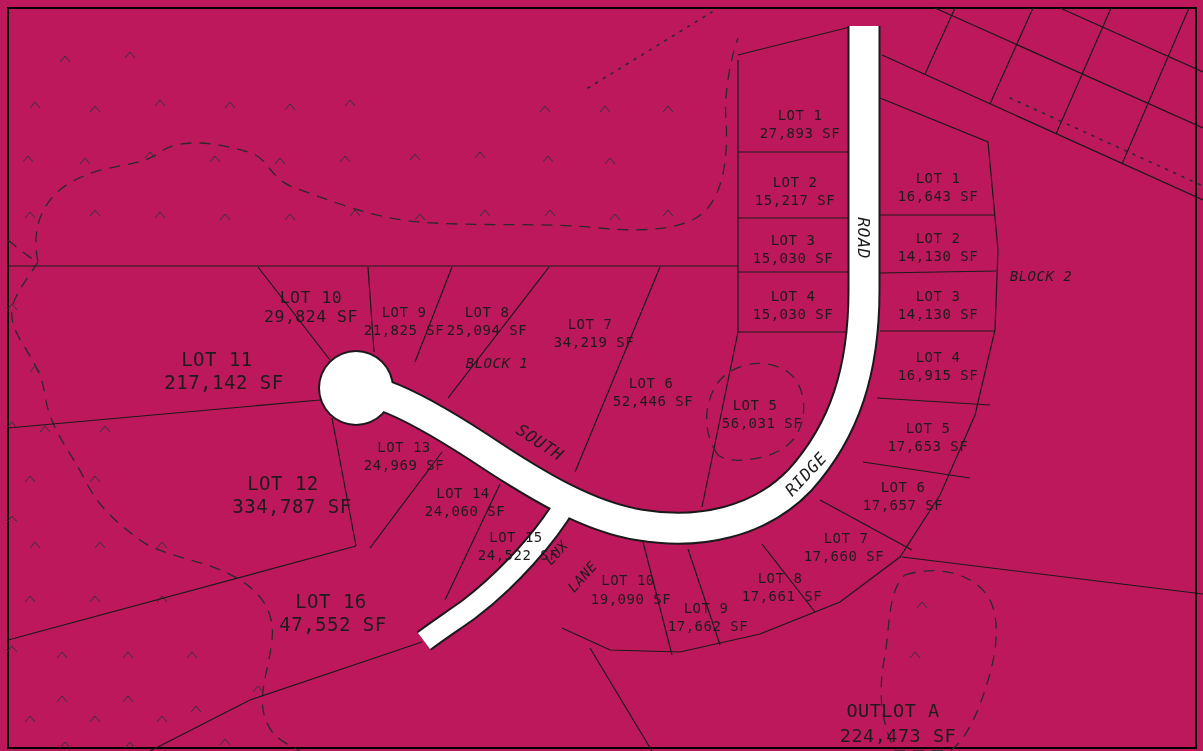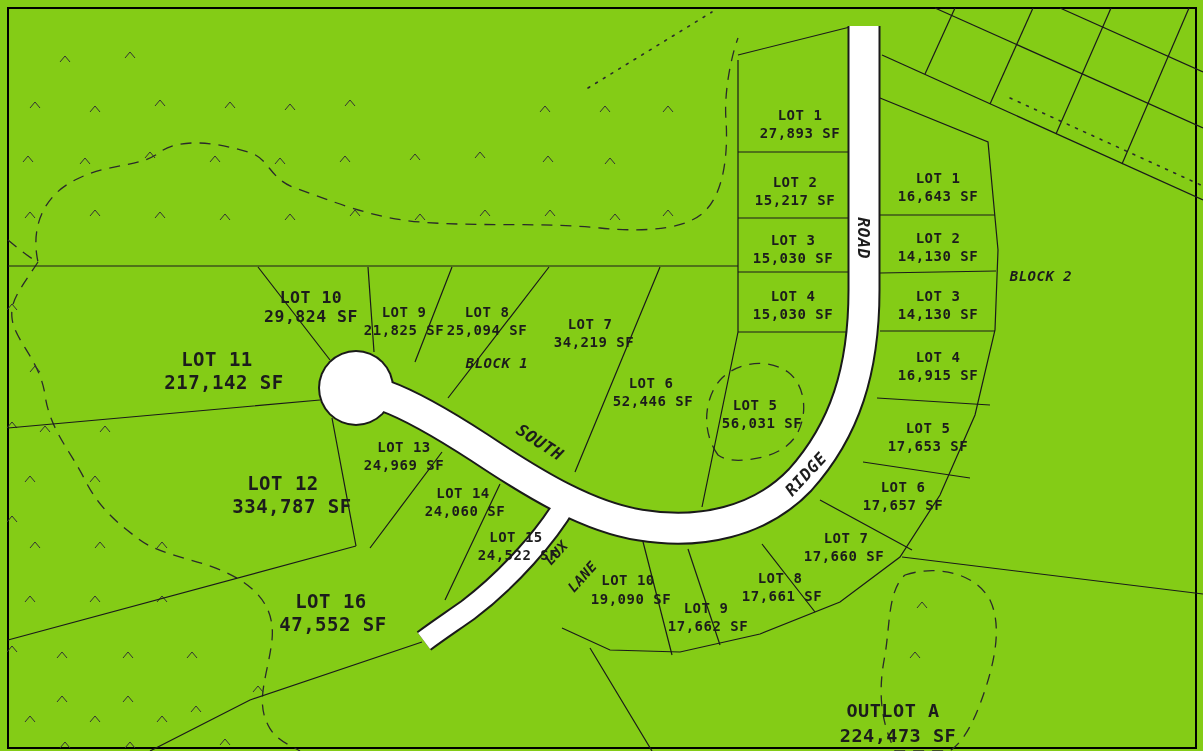--- a/index.html
+++ b/index.html
@@ -1,22 +1,21 @@
 <!DOCTYPE html>
 <html><head>
 <meta charset="utf-8">
 <style>
   html,body{margin:0;padding:0;background:#ffffff;}
   .plat-canvas{
     position:relative;
     width:1203px;height:751px;
-    background:#84cc16;
+    background:#be185d;
     overflow:hidden;
     font-family:"DejaVu Sans Mono", monospace;
-    font-weight:bold;
   }
   svg{position:absolute;left:0;top:0;}
   .ln{stroke:#1a1a1a;stroke-width:1.2;fill:none;}
   .border{stroke:#000;stroke-width:2;fill:none;}
   .dash{stroke:#2a2a2a;stroke-width:1.3;fill:none;stroke-dasharray:11 8;}
   .dot{stroke:#2a2a2a;stroke-width:1.6;fill:none;stroke-dasharray:2 7;stroke-linecap:round;}
   .veg{stroke:#333;stroke-width:1;fill:none;}
   .road-casing{stroke:#1a1a1a;fill:none;}
   .road-fill{stroke:#ffffff;fill:none;}
   text{

